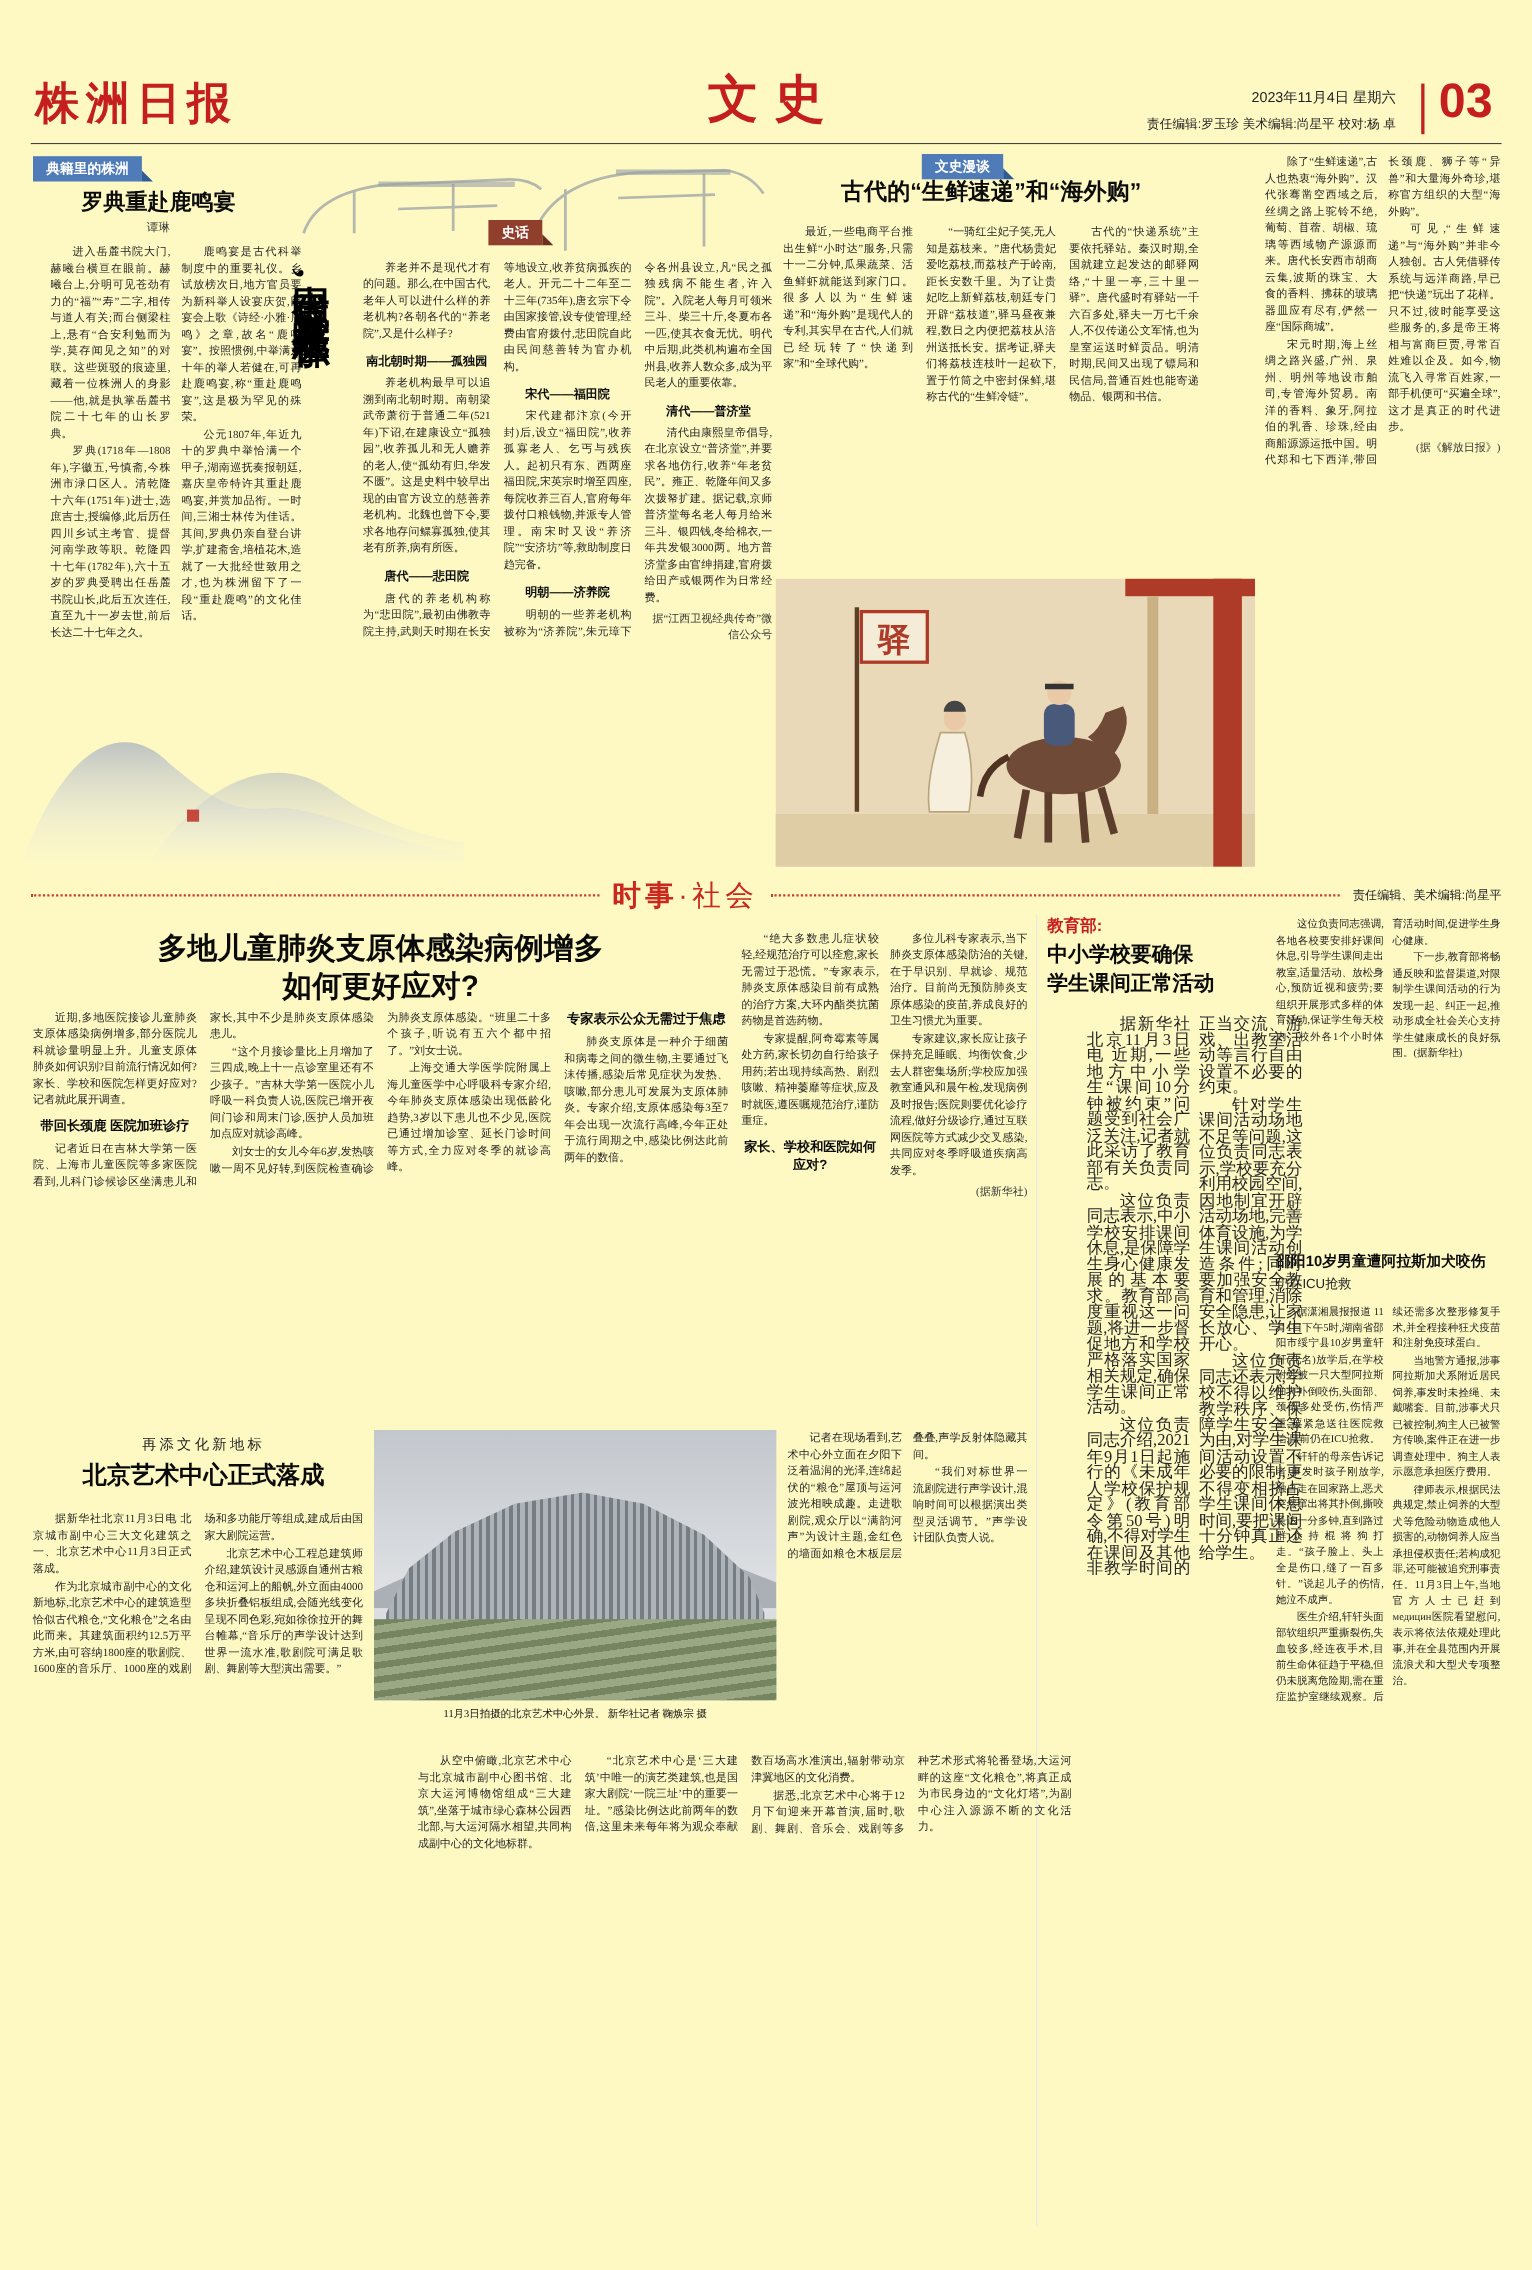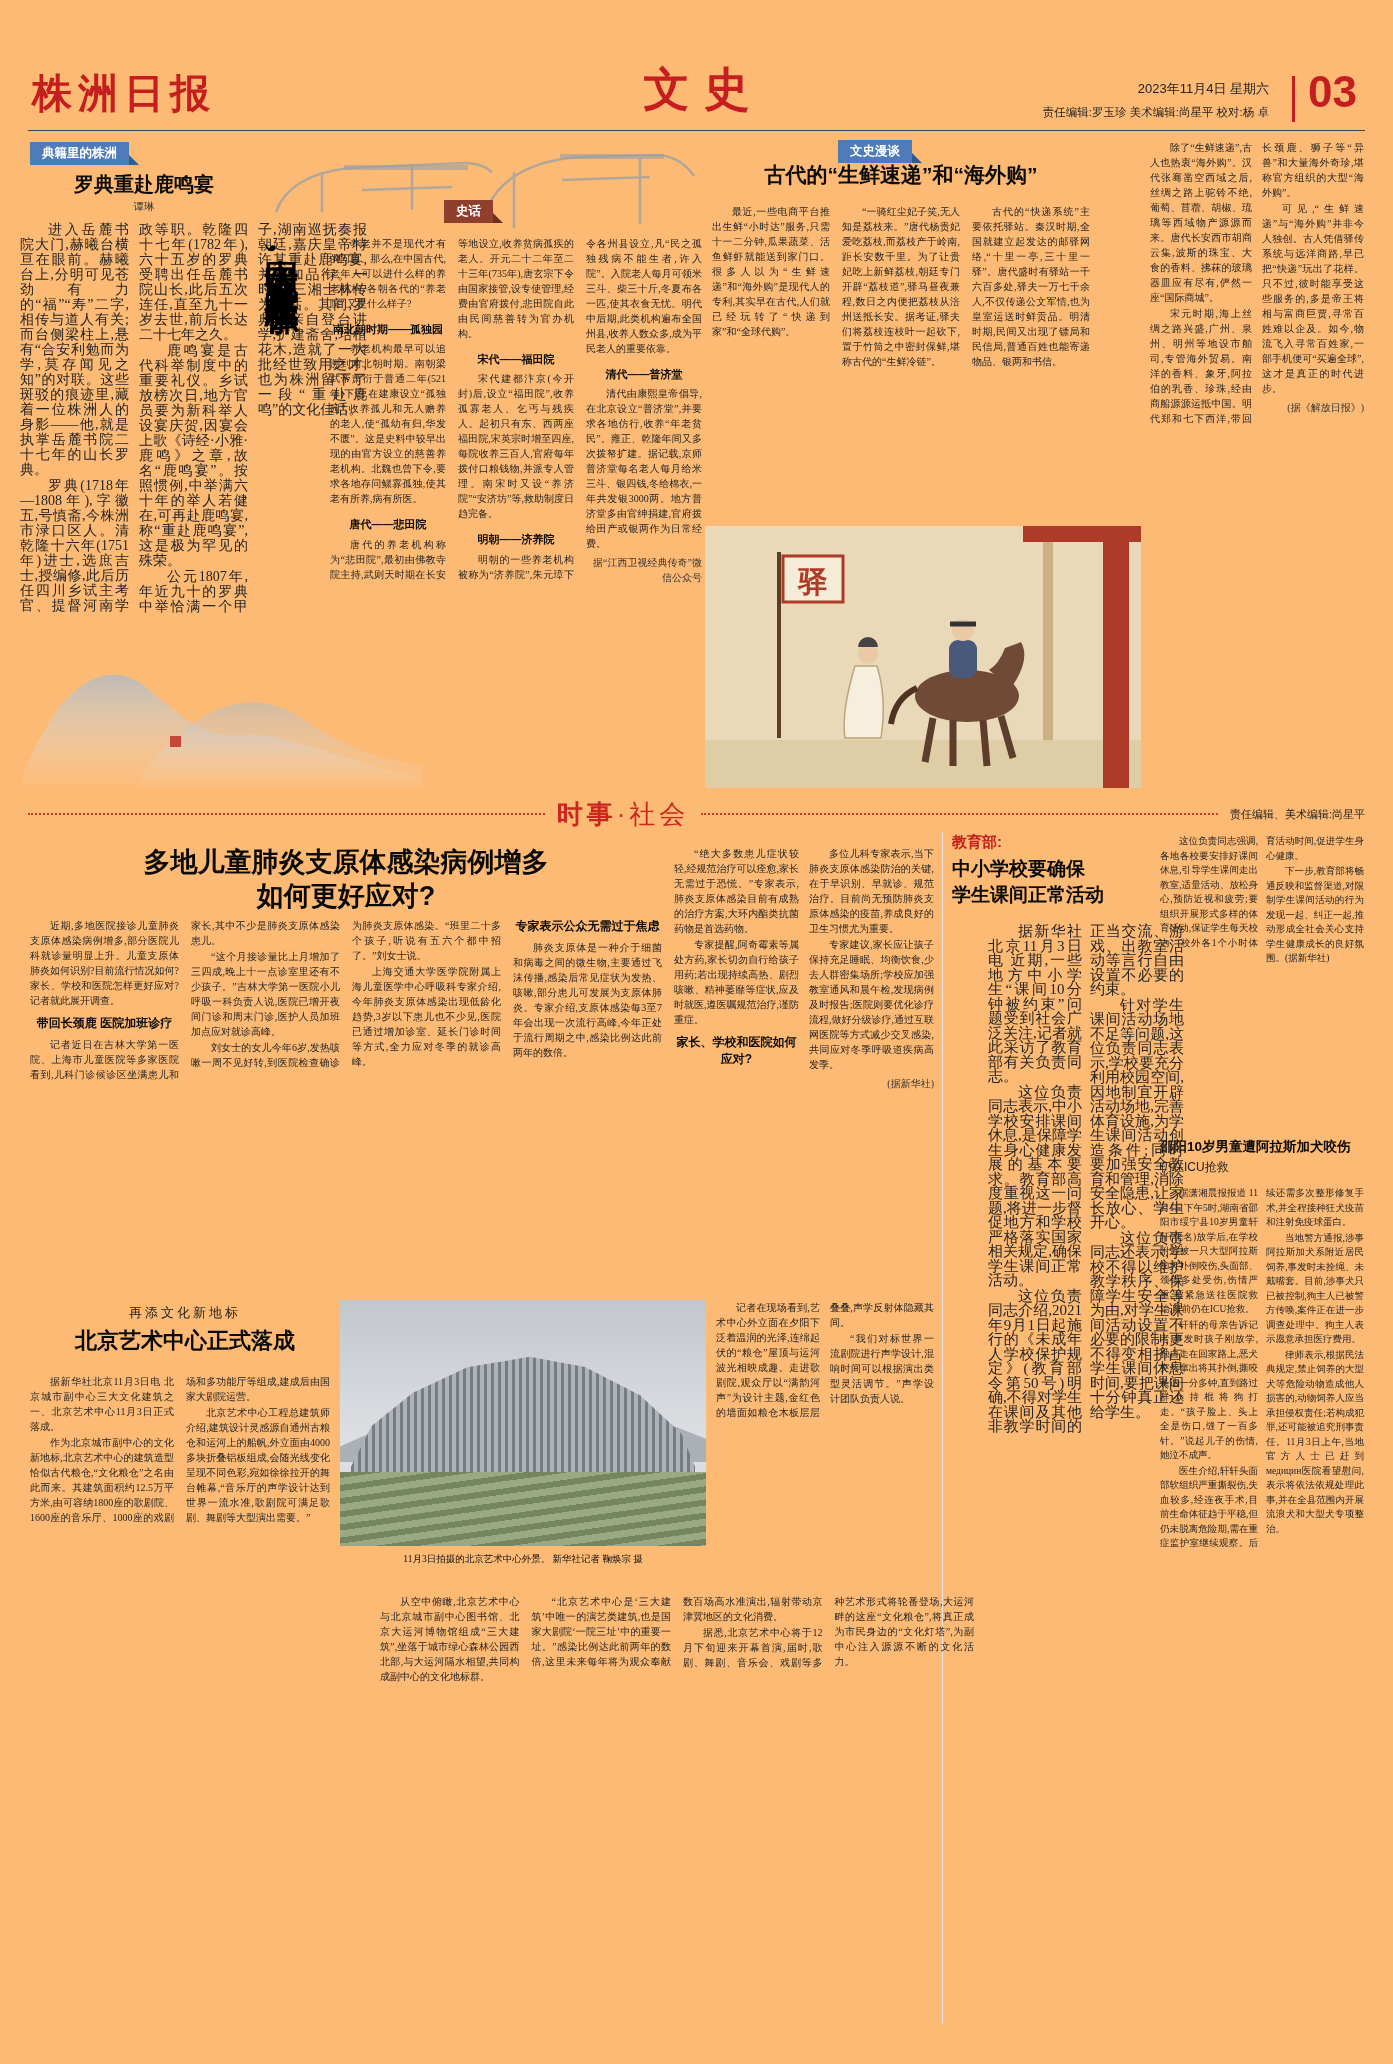--- a/index.html
+++ b/index.html
@@ -1,17 +1,17 @@
 <!DOCTYPE html>
 <html><head>
 <meta charset="utf-8">
 <style>
   * { margin:0; padding:0; box-sizing:border-box; }
   html,body { background:#ffffff; }
-  .sheet { position:relative; width:1393px; height:2064px; background:#fdba74; overflow:hidden;
+  .sheet { position:relative; width:1393px; height:2064px; background:#fef9c3; overflow:hidden;
            font-family:"Liberation Serif", serif; color:#1f1f1f; }
 
   
   .masthead { position:absolute; left:32px; top:72px; font:700 40px/1.1 "Liberation Serif",serif;
               color:#c41e1e; letter-spacing:6px; }
   .section-title { position:absolute; left:50%; top:66px; transform:translateX(-50%);
               font:700 46px/1 "Liberation Sans",sans-serif; color:#c41e1e; letter-spacing:14px; padding-left:14px; }
   .header-info { position:absolute; right:124px; top:80px; text-align:right;
               font-family:"Liberation Sans",sans-serif; color:#222; }
   .header-date { font-size:13px; margin-bottom:7px; }
@@ -36,22 +36,22 @@
   .body-text p.section-head { text-indent:0; text-align:center; font:700 11px/1.4 "Liberation Sans",sans-serif;
          color:#0c0c0c; margin:11px 0 4px; break-inside:avoid; }
   .body-text p.credit { text-indent:0; text-align:right; margin-top:4px; color:#333; }
 
   
   .tag-luodian { left:30px; top:142px; }
   .luodian-title { position:absolute; left:30px; top:172px; width:228px; text-align:center;
          font:700 20px/1.2 "Liberation Sans",sans-serif; color:#0c0c0c; }
   .luodian-byline { position:absolute; left:30px; top:200px; width:228px; text-align:center;
          font:10.5px "Liberation Serif",serif; color:#333; }
-  .luodian-body { position:absolute; left:20px; top:222px; width:228px; height:394px;
-         column-count:2; column-gap:10px; font-size:14px; line-height:15px; }
+  .luodian-body { position:absolute; left:46px; top:222px; width:228px; height:394px;
+         column-count:2; column-gap:10px; font-size:10px; line-height:15px; }
 
   .roof-art { position:absolute; left:262px; top:132px; width:440px; height:100px; z-index:1; }
   .tag-shihua { left:444px; top:200px; }
   .yanglao-vtitle { position:absolute; left:262px; top:232px; height:520px;
          font:700 34px/1.15 "Liberation Serif",serif; writing-mode:vertical-rl; letter-spacing:3px;
          color:#000; z-index:2; }
   .yanglao-body { position:absolute; left:330px; top:236px; width:372px; height:550px;
          column-count:3; column-gap:12px; font-size:10px; line-height:15px; }
 
   .mountain-art { position:absolute; left:22px; top:616px; width:400px; height:174px; z-index:0; }

